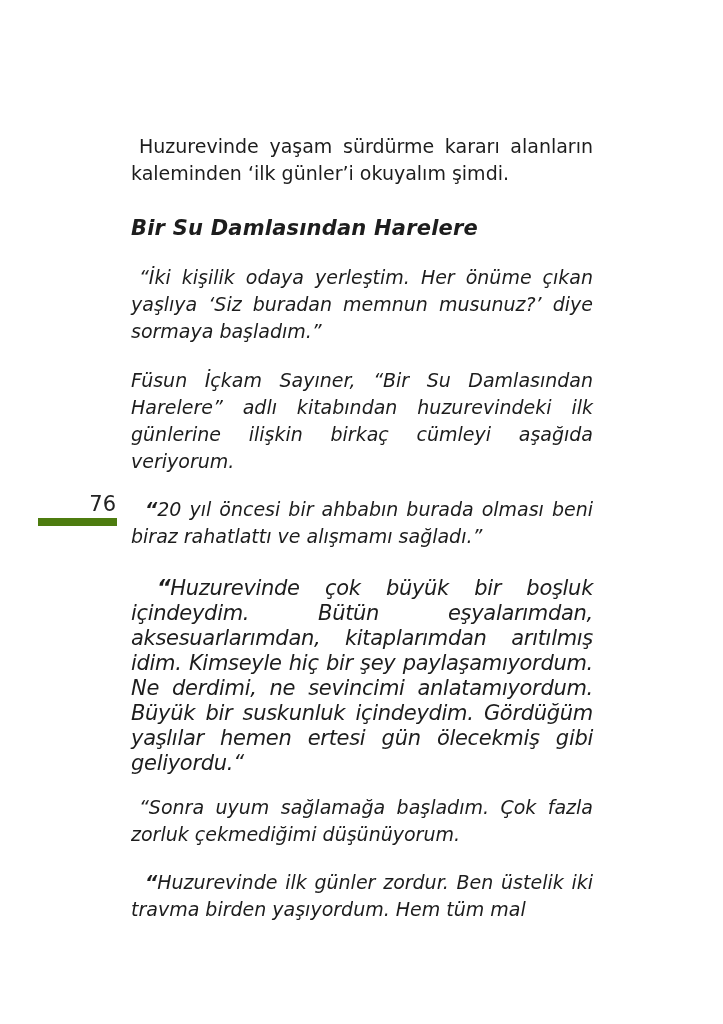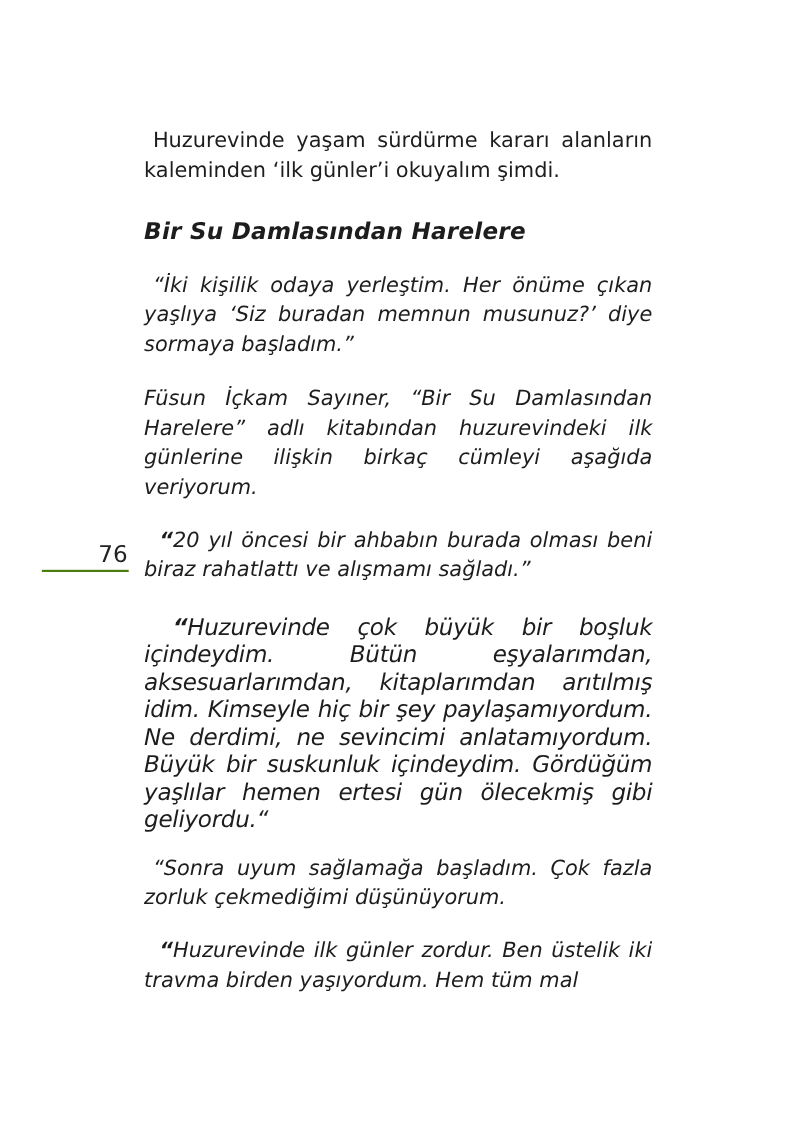--- a/index.html
+++ b/index.html
@@ -15,33 +15,33 @@
     overflow: hidden;
     font-family: "DejaVu Sans", sans-serif;
     color: #1d1d1d;
   }
   .pagenum-wrap {
     position: absolute;
     left: 38px;
     top: 492px;
     width: 78px;
     text-align: right;
-    border-bottom: 2px solid #4d7c0f;
+    border-bottom: 8px solid #4d7c0f;
     padding-bottom: 2px;
     padding-right: 1px;
   }
   .pagenum {
     font-size: 21px;
     line-height: 24px;
     color: #222222;
   }
   .text-col {
     position: absolute;
     left: 131px;
-    top: 0;
+    top: 18px;
     width: 462px;
     padding-top: 115px;
   }
   .text-col p, .text-col h2 {
     margin: 0;
     text-align: justify;
   }
   .body-reg {
     font-size: 19px;
     line-height: 27px;

